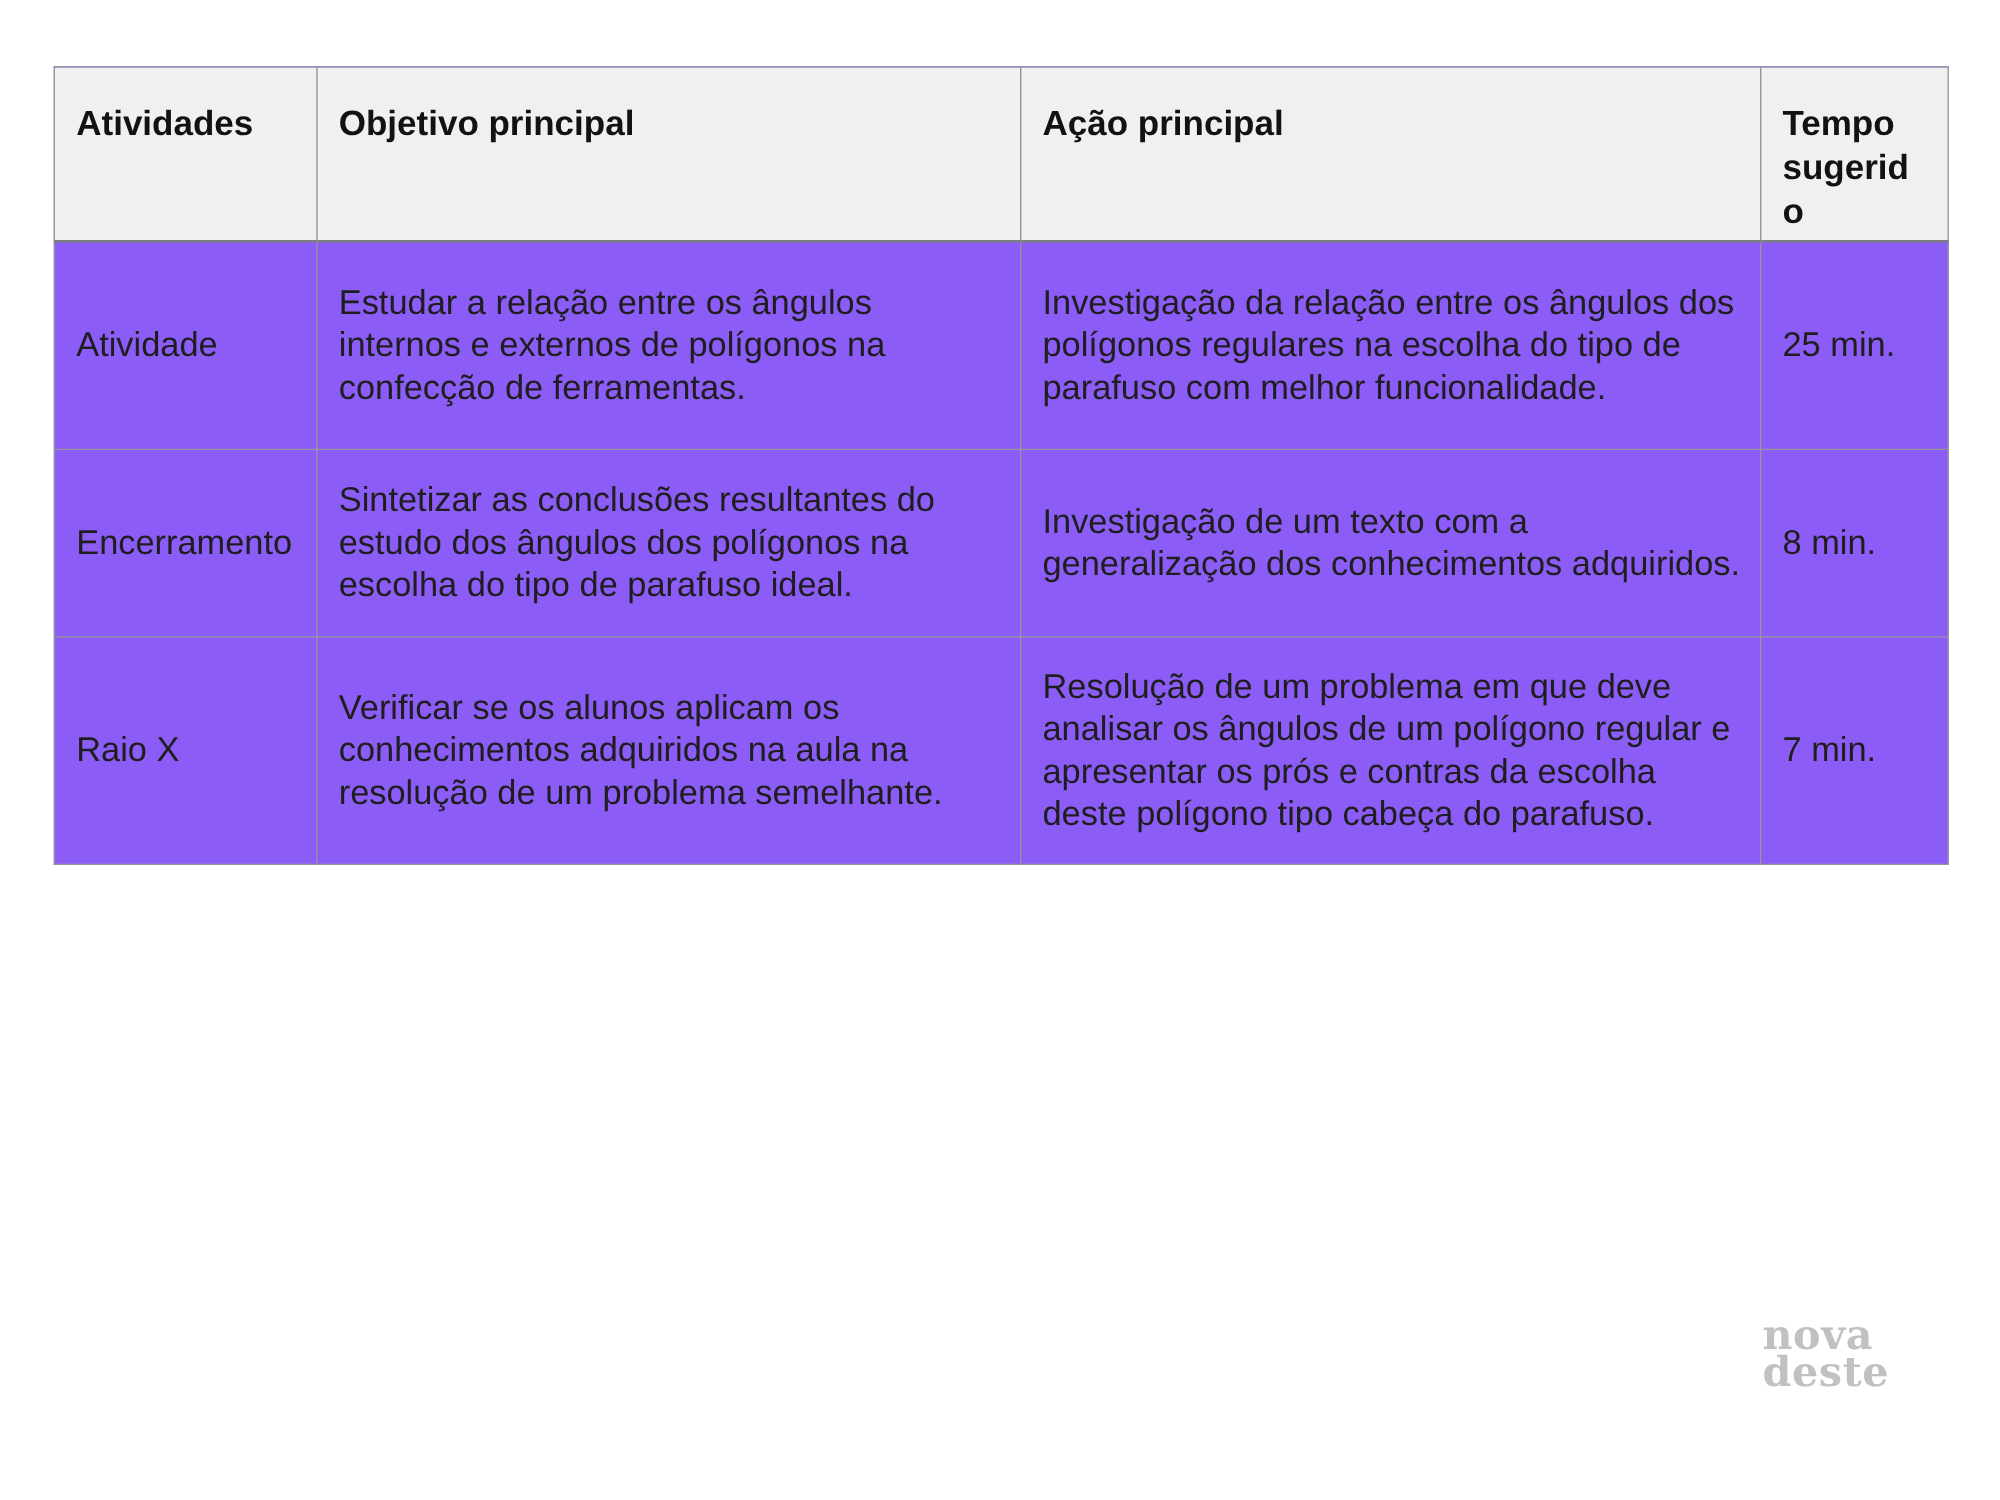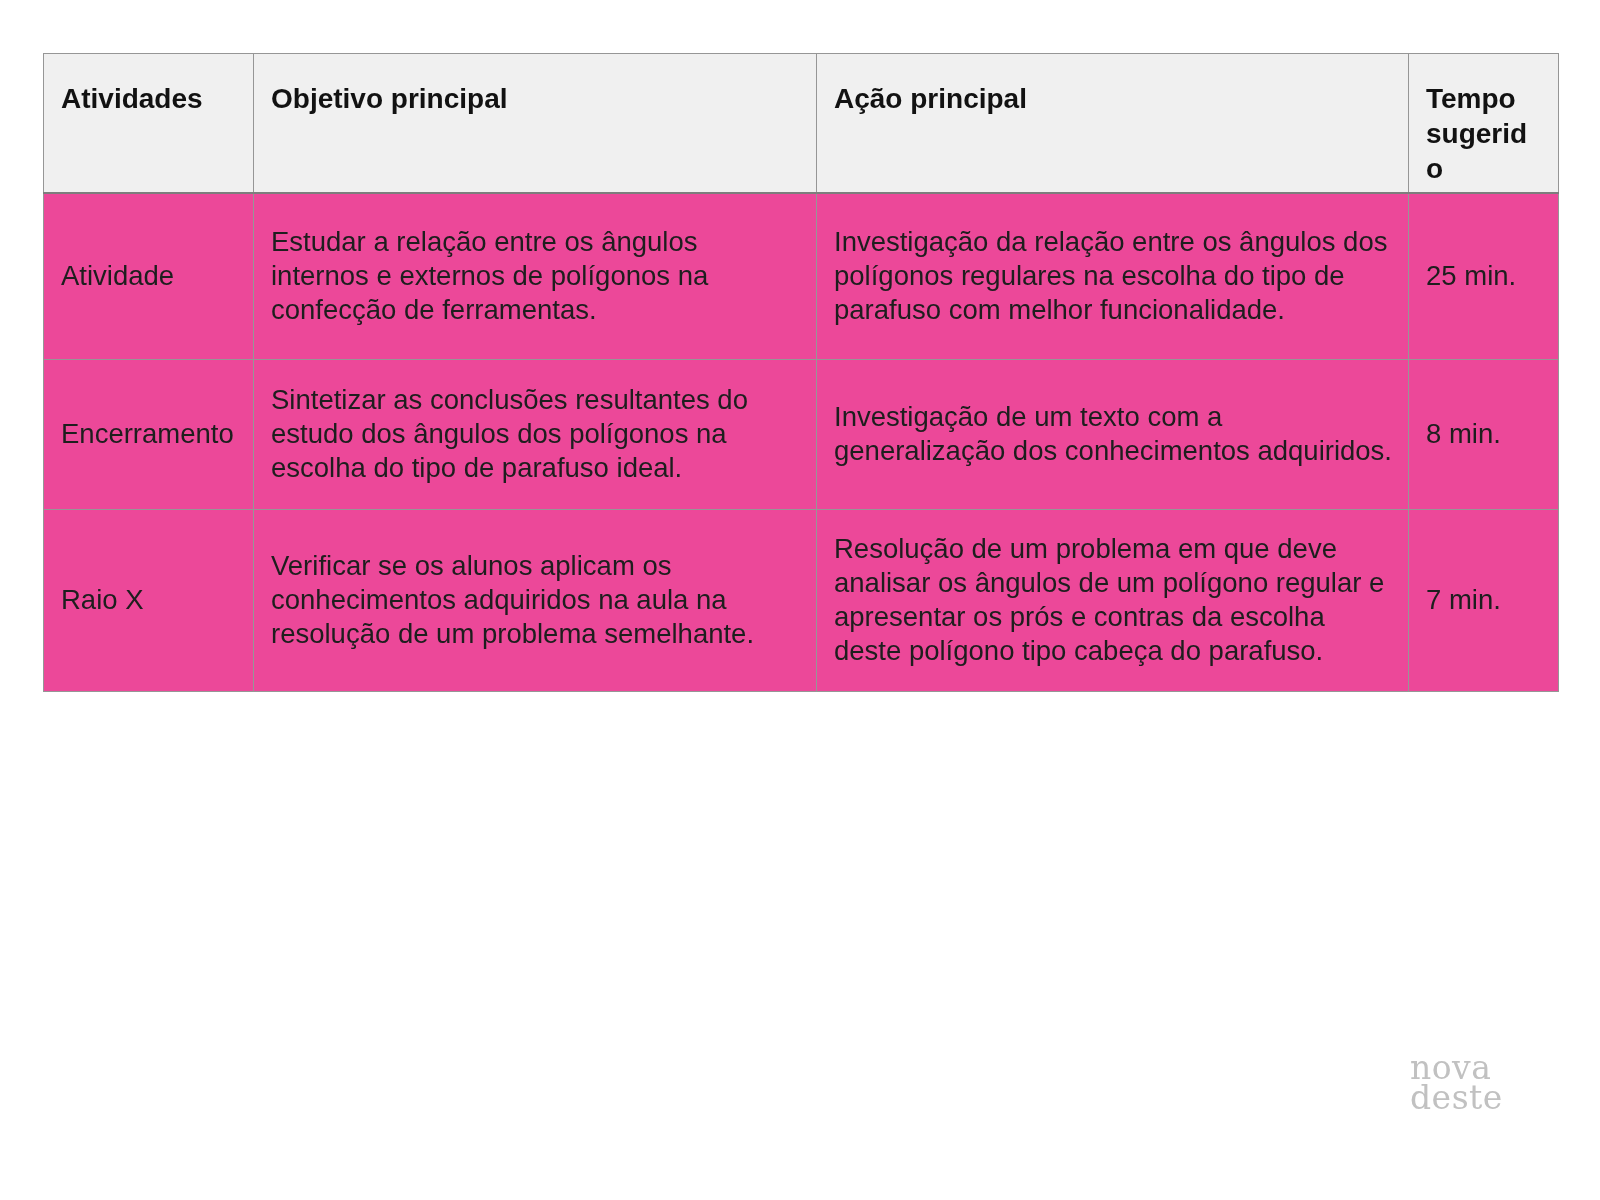--- a/index.html
+++ b/index.html
@@ -18,21 +18,21 @@
   .table-wrap {
     position: absolute;
     left: 43px;
     top: 53px;
   }
 
   table.activities {
     border-collapse: collapse;
     table-layout: fixed;
     width: 1515px;
-    background: #ec4899;
+    background: #8b5cf6;
   }
 
   table.activities col.c1 { width: 210px; }
   table.activities col.c2 { width: 563px; }
   table.activities col.c3 { width: 592px; }
   table.activities col.c4 { width: 150px; }
 
   table.activities th,
   table.activities td {
     border: 1px solid #969696;
@@ -66,21 +66,21 @@
   table.activities tbody tr.row-2 { height: 166px; }
   table.activities tbody tr.row-3 { height: 155px; }
   table.activities tbody tr.row-4 { height: 150px; }
   table.activities tbody tr.row-5 { height: 182px; }
 
   .logo {
     position: absolute;
     left: 1410px;
     top: 1053px;
     font-family: "DejaVu Serif", "Liberation Serif", serif;
-    font-weight: normal;
+    font-weight: bold;
     font-size: 33px;
     line-height: 30px;
     letter-spacing: 0.5px;
     color: #c1c1c1;
     user-select: none;
   }
 </style>
 </head>
 <body>
 

